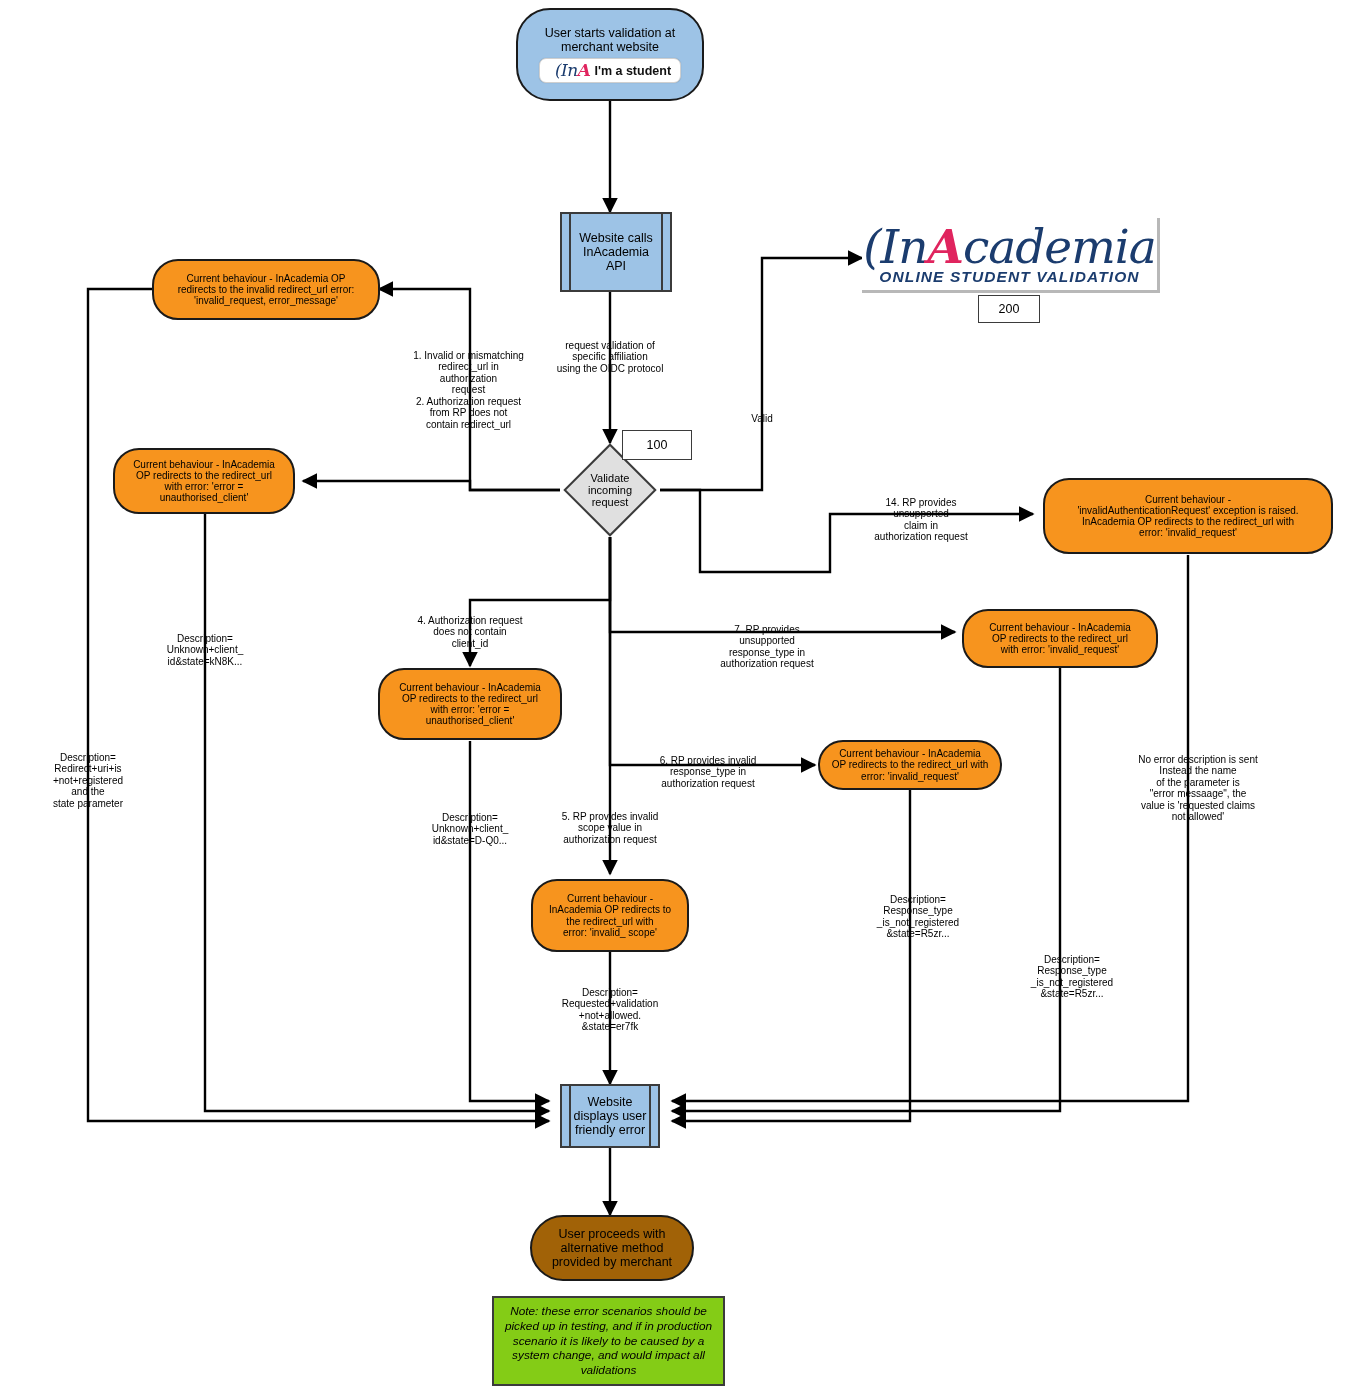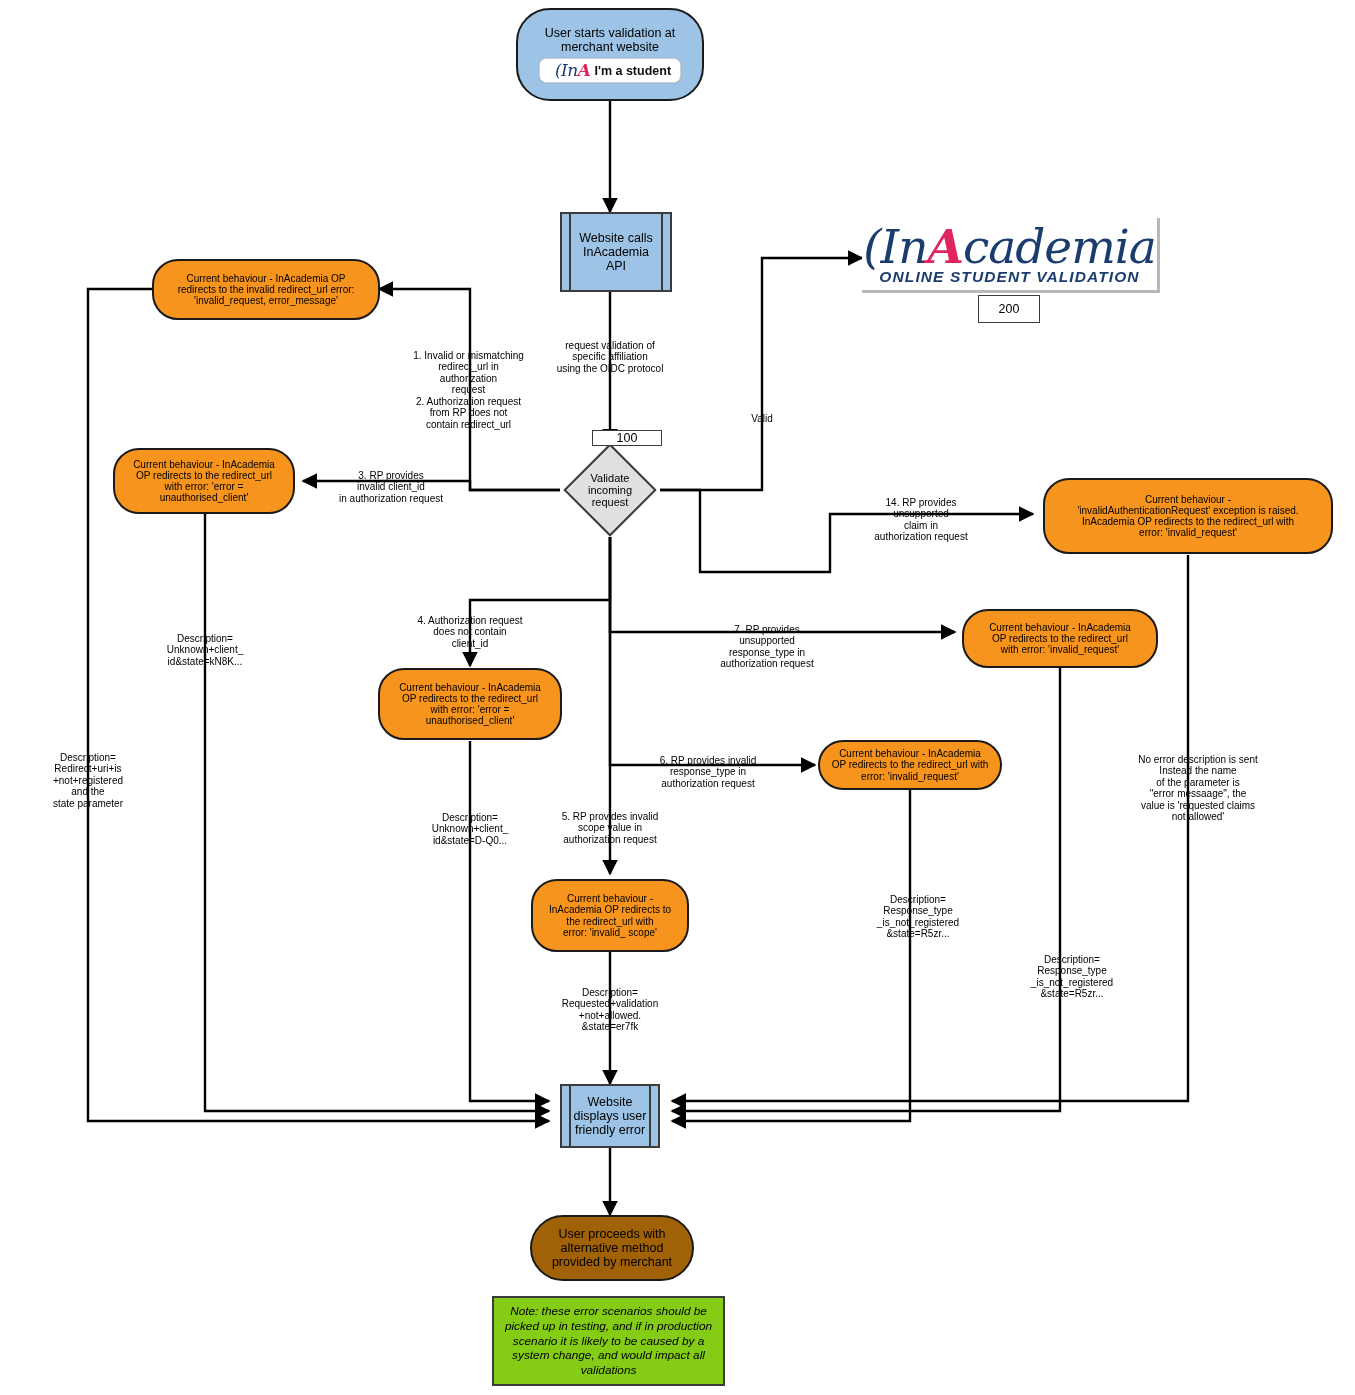--- a/index.html
+++ b/index.html
@@ -262,21 +262,21 @@
 InAcademia
 API</span>
   </div>
 
   <div class="decision-wrap" style="left:577px; top:457px; width:66px; height:66px;">
     <div class="decision-shape"></div>
     <div class="decision-label">Validate
 incoming
 request</div>
   </div>
-  <div class="tagbox" style="left:592px; top:430px; width:70px; height:16px;">
+  <div class="tagbox" style="left:622px; top:430px; width:70px; height:30px;">
     <span>100</span>
   </div>
 
   <div class="logo-block" style="left:862px; top:218px; width:298px; height:75px;">
     <div class="logo-main"><span class="ina-blue">(In</span><span class="ina-pink">A</span><span class="ina-blue">cademia</span></div>
     <div class="logo-sub">ONLINE STUDENT VALIDATION</div>
   </div>
   <div class="tagbox" style="left:978px; top:295px; width:62px; height:28px;">
     <span>200</span>
   </div>
@@ -360,25 +360,20 @@
   <div class="edge-label" style="left:386px; top:338px; width:165px;">
     <span>1. Invalid or mismatching
 redirect_url in
 authorization
 request
 2. Authorization request
 from RP does not
 contain redirect_url</span>
   </div>
 
-  <div class="edge-label" style="left:318px; top:458px; width:146px;">
-    <span>3. RP provides
-invalid client_id
-in authorization request</span>
-  </div>
 
   <div class="edge-label" style="left:382px; top:603px; width:176px;">
     <span>4. Authorization request
 does not contain
 client_id</span>
   </div>
 
   <div class="edge-label" style="left:521px; top:799px; width:178px;">
     <span>5. RP provides invalid
 scope value in

